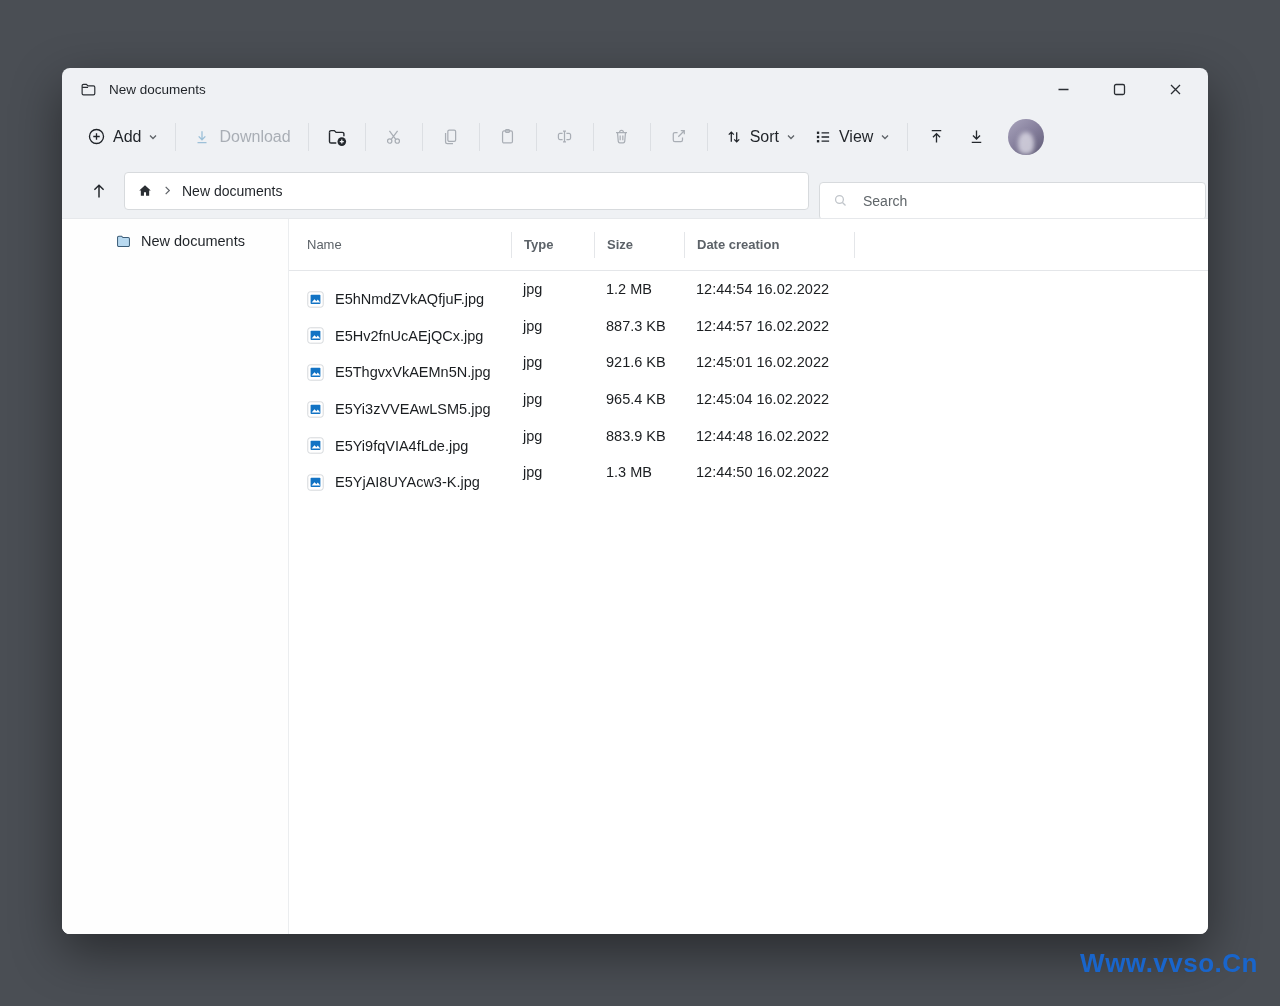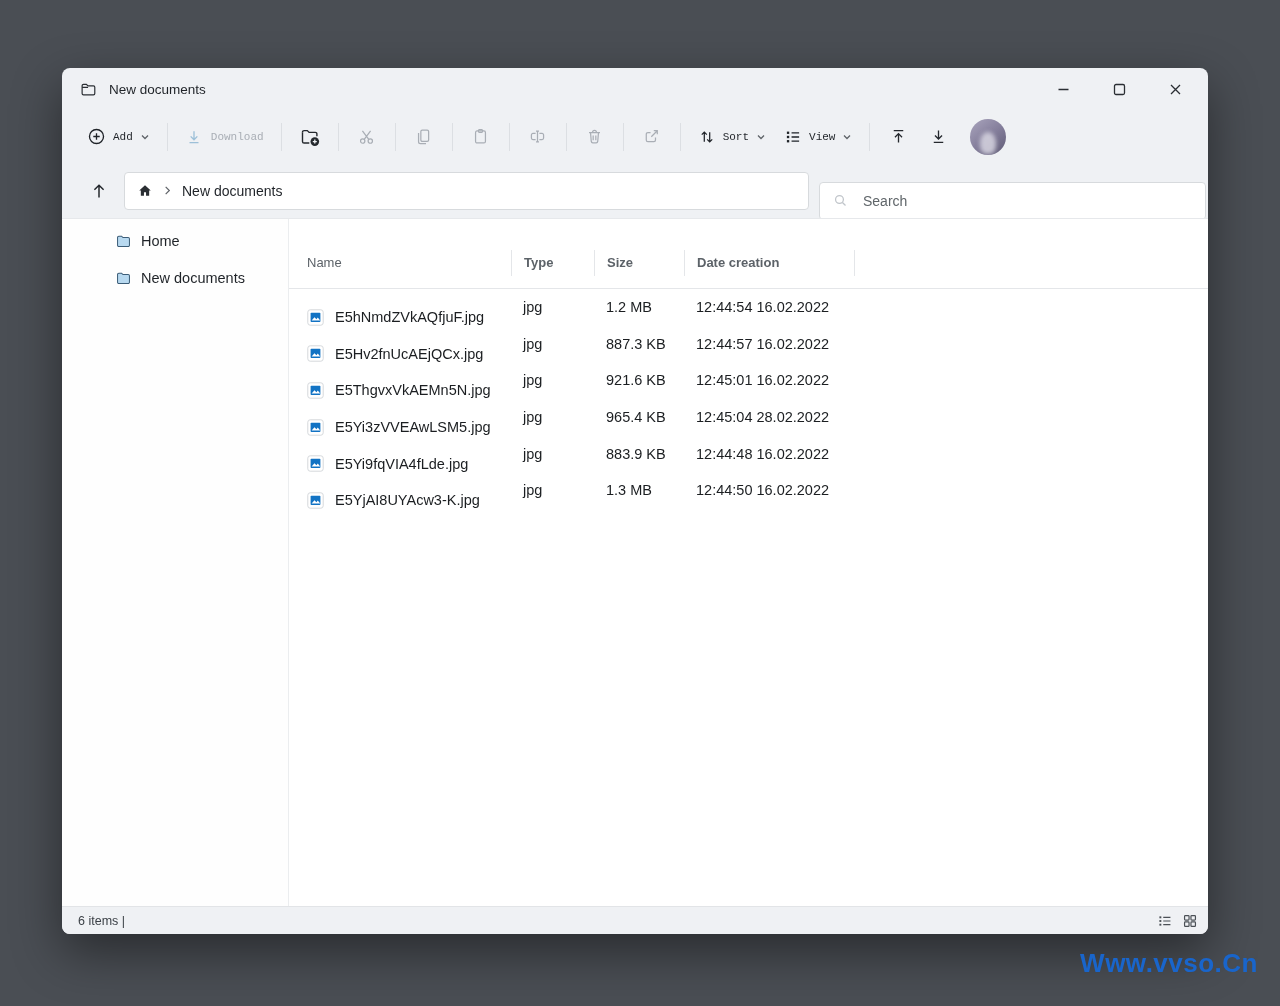--- a/index.html
+++ b/index.html
@@ -17,21 +17,21 @@
     display:flex; flex-direction:column; overflow:hidden;
   }
   
   .titlebar { height:42px; display:flex; align-items:center; padding:0 22px 0 18px; flex:0 0 auto; }
   .titlebar .t-icon { display:flex; margin-right:12px; color:#2a2e33; }
   .title-text { font-size:13.5px; color:#1f2328; }
   .win-controls { margin-left:auto; display:flex; align-items:center; gap:34px; }
   .win-btn { width:22px; height:22px; display:flex; align-items:center; justify-content:center; color:#2a2e33; cursor:pointer; }
   
   .toolbar { height:53px; display:flex; align-items:center; padding:0 14px 0 16px; flex:0 0 auto; }
-  .tb-btn { display:flex; align-items:center; gap:7px; padding:6px 9px; border-radius:4px; color:#1f2328; font-size:11px; cursor:pointer; white-space:nowrap;font-family:Liberation Mono, monospace; }
+  .tb-btn { display:flex; align-items:center; gap:7px; padding:6px 9px; border-radius:4px; color:#1f2328; font-size:16px; cursor:pointer; white-space:nowrap; }
   .tb-icon { width:40px; height:36px; display:flex; align-items:center; justify-content:center; border-radius:4px; color:#24282d; cursor:pointer; }
   .tb-sep { width:1px; height:28px; background:#dcdfe3; margin:0 8px; flex:0 0 auto; }
   .disabled { color:#a9aeb5 !important; cursor:default;gap:8px; }
   .dl-arrow { color:#9dc0d8; }
   .chev { color:#5f6368; display:flex; }
   .avatar {
     width:36px; height:36px; border-radius:50%; margin-left:12px; cursor:pointer;
     background:linear-gradient(140deg,#aaa5bd 0%,#857f9c 50%,#5f5b75 100%);
     position:relative; overflow:hidden; flex:0 0 auto;
   }
@@ -59,21 +59,21 @@
   .search-ic { color:#c0c5ca; display:flex; }
   
   .content { flex:1; display:flex; background:#fff; border-top:1px solid #e6e8eb; min-height:0; }
   .sidebar { width:226px; flex:0 0 auto; padding-top:7px; background:#fefefe; }
   .side-item { height:30px; margin-bottom:7px; display:flex; align-items:center; gap:9px; padding-left:53px; font-size:14.5px; cursor:pointer; }
   .side-item .sf { display:flex; flex:0 0 auto; }
   .list-area { flex:1; border-left:1px solid #ebedef; display:flex; flex-direction:column; min-width:0; }
   .list-header {
     display:grid; grid-template-columns:222px 83px 90px 170px 1fr;
     height:52px; align-items:center; border-bottom:1px solid #e4e6e9;
-    color:#5c6268; font-size:13px; flex:0 0 auto;margin-top:18px;
+    color:#5c6268; font-size:13px; flex:0 0 auto;
   }
   .hcell { height:26px; display:flex; align-items:center; padding-left:12px; cursor:pointer; }
   .hcell.first { padding-left:18px; }
   .hcell.bordered { border-left:1px solid #e4e6e9;font-weight:bold; }
   .file-row {
     display:grid; grid-template-columns:222px 83px 90px 170px 1fr;
     height:36.6px; align-items:center; font-size:14.5px; color:#1b1e21; cursor:pointer;
   }
   .cell { padding-left:12px; white-space:nowrap; overflow:hidden; }
   .cell.name { padding-left:18px; display:flex; align-items:center; gap:11px;margin-top:20px; }
@@ -317,28 +317,20 @@
   </div>
 
   <div class="content">
     <div class="sidebar">
       <div class="side-item">
         <span class="sf">
           <svg width="17" height="17" viewBox="0 0 20 20">
             <path d="M3 5.2a1.5 1.5 0 0 1 1.5-1.5h3.2l1.7 1.7h6.1A1.5 1.5 0 0 1 17 6.9v7.4a1.5 1.5 0 0 1-1.5 1.5h-11A1.5 1.5 0 0 1 3 14.3z" fill="#b8d9f0" stroke="#3c5d78" stroke-width="1.2"></path>
           </svg>
         </span>
-        <span>Home</span>
-      </div>
-      <div class="side-item">
-        <span class="sf">
-          <svg width="17" height="17" viewBox="0 0 20 20">
-            <path d="M3 5.2a1.5 1.5 0 0 1 1.5-1.5h3.2l1.7 1.7h6.1A1.5 1.5 0 0 1 17 6.9v7.4a1.5 1.5 0 0 1-1.5 1.5h-11A1.5 1.5 0 0 1 3 14.3z" fill="#b8d9f0" stroke="#3c5d78" stroke-width="1.2"></path>
-          </svg>
-        </span>
         <span>New documents</span>
       </div>
     </div>
 
     <div class="list-area">
       <div class="list-header">
         <div class="hcell first">Name</div>
         <div class="hcell bordered">Type</div>
         <div class="hcell bordered">Size</div>
         <div class="hcell bordered">Date creation</div>
@@ -399,21 +391,21 @@
         <svg width="17" height="17" viewBox="0 0 17 17">
           <rect x="0.8" y="0.8" width="15.4" height="15.4" rx="2.4" fill="#ffffff" stroke="#d5d8db" stroke-width="1"></rect>
           <rect x="3.6" y="3.8" width="9.8" height="9.2" rx="0.8" fill="#1273c4"></rect>
           <path d="M4.6 11.6l2.9-3.4 1.9 2 1.4-1.7 2.4 3.1z" fill="#ffffff"></path>
         </svg>
       </span>
       <span>E5Yi3zVVEAwLSM5.jpg</span>
     </div>
     <div class="cell">jpg</div>
     <div class="cell">965.4 KB</div>
-    <div class="cell">12:45:04 28.02.2022</div>
+    <div class="cell">12:45:04 16.02.2022</div>
     <div class="cell"></div>
   </div>
           <div class="file-row">
     <div class="cell name">
       <span class="file-ic">
         <svg width="17" height="17" viewBox="0 0 17 17">
           <rect x="0.8" y="0.8" width="15.4" height="15.4" rx="2.4" fill="#ffffff" stroke="#d5d8db" stroke-width="1"></rect>
           <rect x="3.6" y="3.8" width="9.8" height="9.2" rx="0.8" fill="#1273c4"></rect>
           <path d="M4.6 11.6l2.9-3.4 1.9 2 1.4-1.7 2.4 3.1z" fill="#ffffff"></path>
         </svg>
@@ -438,36 +430,15 @@
     </div>
     <div class="cell">jpg</div>
     <div class="cell">1.3 MB</div>
     <div class="cell">12:44:50 16.02.2022</div>
     <div class="cell"></div>
   </div>
         </div>
     </div>
   </div>
 
-  <div class="statusbar">
-    <span>6 items |</span>
-    <div class="status-views">
-      <span class="sv-btn">
-        <svg width="16" height="16" viewBox="0 0 20 20" fill="none" stroke="currentColor" stroke-width="1.5">
-          <rect x="3" y="4.2" width="2.4" height="2.4" fill="currentColor" stroke="none"></rect>
-          <rect x="3" y="8.8" width="2.4" height="2.4" fill="currentColor" stroke="none"></rect>
-          <rect x="3" y="13.4" width="2.4" height="2.4" fill="currentColor" stroke="none"></rect>
-          <path d="M7.8 5.4h9M7.8 10h9M7.8 14.6h9"></path>
-        </svg>
-      </span>
-      <span class="sv-btn">
-        <svg width="16" height="16" viewBox="0 0 20 20" fill="none" stroke="currentColor" stroke-width="1.5">
-          <rect x="3.2" y="3.2" width="5.6" height="5.6" rx="1"></rect>
-          <rect x="11.2" y="3.2" width="5.6" height="5.6" rx="1"></rect>
-          <rect x="3.2" y="11.2" width="5.6" height="5.6" rx="1"></rect>
-          <rect x="11.2" y="11.2" width="5.6" height="5.6" rx="1"></rect>
-        </svg>
-      </span>
-    </div>
-  </div>
 </div>
 
 <div class="watermark" style="color: rgb(25, 101, 203);">Www.vvso.Cn</div>
 
 </body></html>

